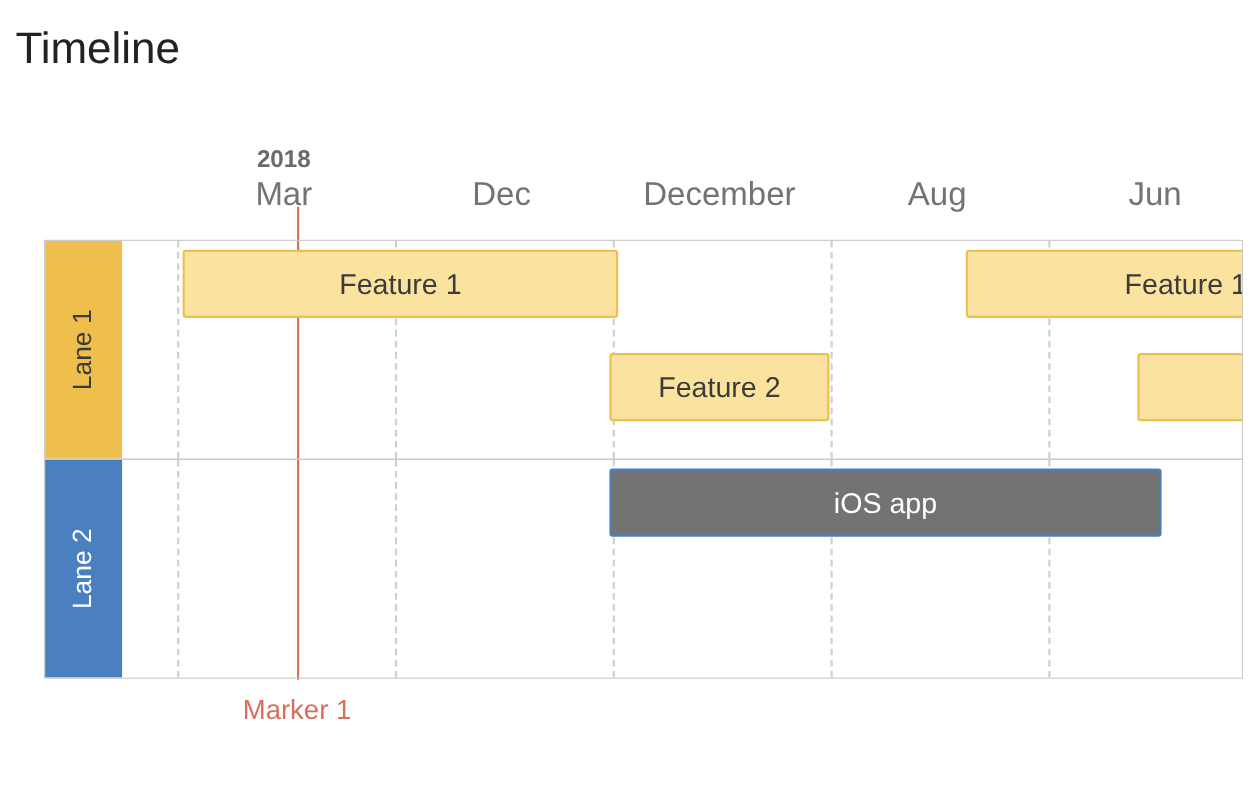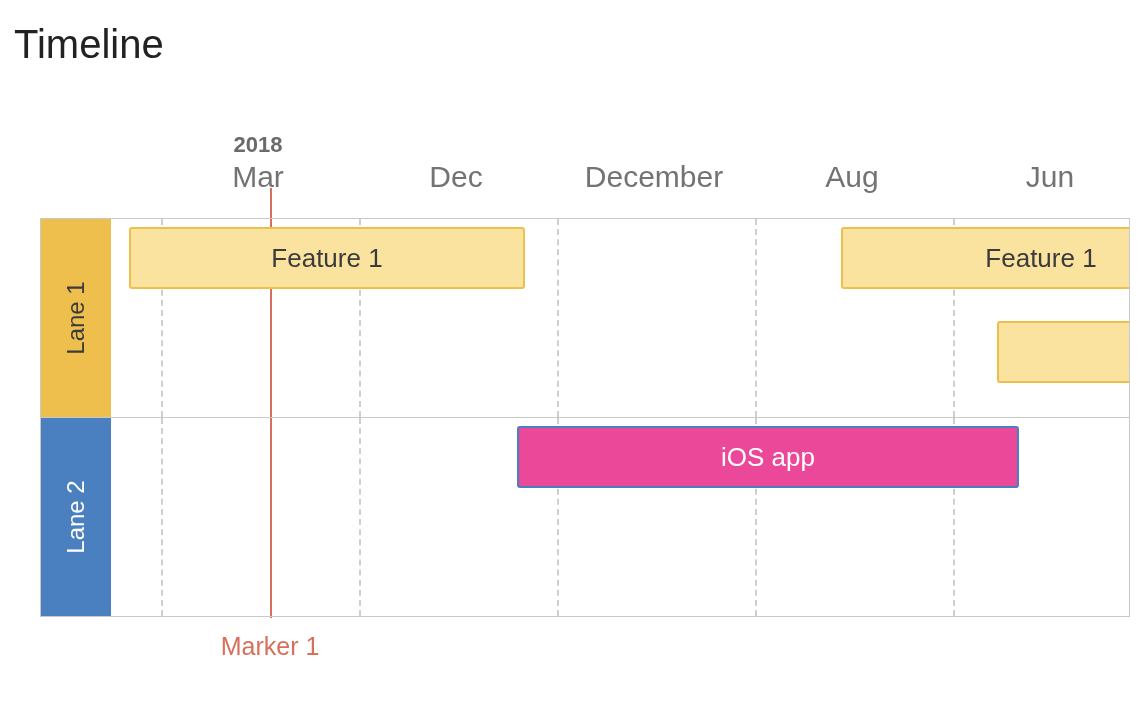--- a/index.html
+++ b/index.html
@@ -106,28 +106,29 @@
     position: absolute;
     height: 62px;
     border-radius: 3px;
     box-sizing: border-box;
     display: flex;
     align-items: center;
     justify-content: center;
     font-size: 26px;
     white-space: nowrap;
     overflow: hidden;
+    margin-left: 37px;
   }
   .bar-yellow {
     background: #fae29f;
     border: 2px solid #eebf4d;
     color: #3b3b3b;
   }
   .bar-blue {
-    background: #ec4899;
+    background: #737373;
     border: 2px solid #4a80bf;
     color: #ffffff;
   }
 
   
   .gridline {
     position: absolute;
     top: 0;
     bottom: 0;
     border-left: 2px dashed #cfcfcf;
@@ -176,20 +177,23 @@
       <div class="lane-body">
         <div class="gridline" style="left:50px"></div>
         <div class="gridline" style="left:248px"></div>
         <div class="gridline" style="left:446px"></div>
         <div class="gridline" style="left:644px"></div>
         <div class="gridline" style="left:842px"></div>
 
         <div class="bar bar-yellow" style="left:18px;  top:8px;  width:396px">
           <span>Feature 1</span>
         </div>
+        <div class="bar bar-yellow" style="left:406px; top:102px; width:200px">
+          <span>Feature 2</span>
+        </div>
         <div class="bar bar-yellow" style="left:730px; top:8px;  width:400px">
           <span>Feature 1</span>
         </div>
         <div class="bar bar-yellow" style="left:886px; top:102px; width:200px">
           <span></span>
         </div>
       </div>
     </div>
 
     <div class="lane lane-blue" style="top:199px; height:200px">

